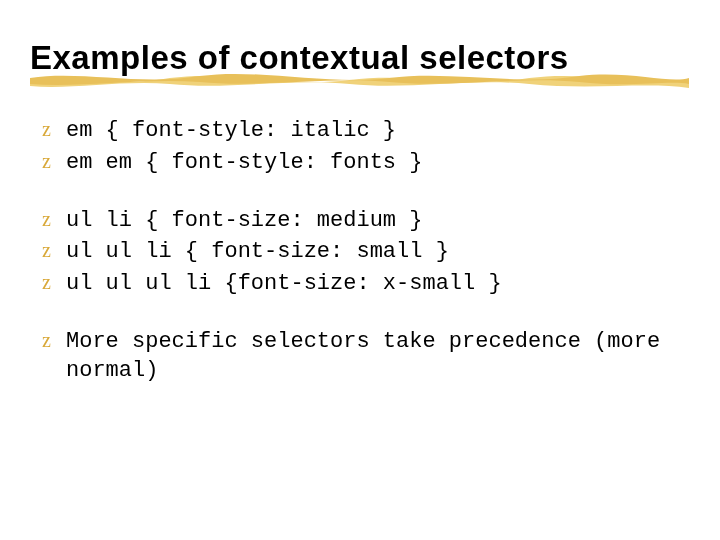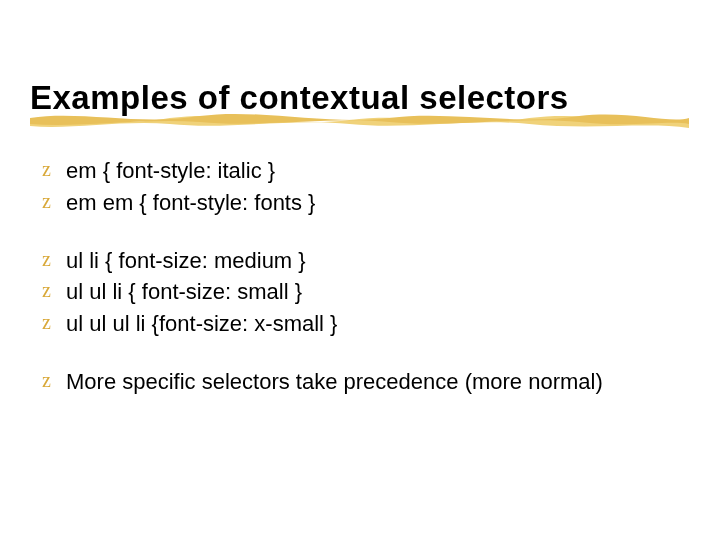--- a/index.html
+++ b/index.html
@@ -7,21 +7,20 @@
     width: 720px;
     height: 540px;
     background: #ffffff;
     font-family: Arial, Helvetica, sans-serif;
     color: #000;
     position: relative;
     overflow: hidden;
   }
   .slide {
     padding: 40px 41px 30px 30px;
-    margin-top: 40px;
   }
   .title-wrap {
     position: relative;
     margin-bottom: 40px;
   }
   .title {
     font-size: 33px;
     font-weight: 900;
     letter-spacing: 0.5px;
     font-family: Arial Black, Arial, sans-serif;
@@ -53,21 +52,21 @@
   .bullet-line + .bullet-line { margin-top: 2px; }
   .z-bullet {
     font-family: "Zapf Dingbats", "Wingdings", serif;
     color: #d9a93a;
     font-size: 20px;
     line-height: 1.35;
     flex: 0 0 auto;
     width: 18px;
     text-align: left;
   }
-  .line-text { flex: 1 1 auto; }
+  .line-text { flex: 1 1 auto; font-family: Liberation Mono, monospace; }
   .sub-line {
     padding-left: 40px;
     margin-top: 1px;
   }
 </style>
 </head>
 <body>
 
 <div class="slide">
 

